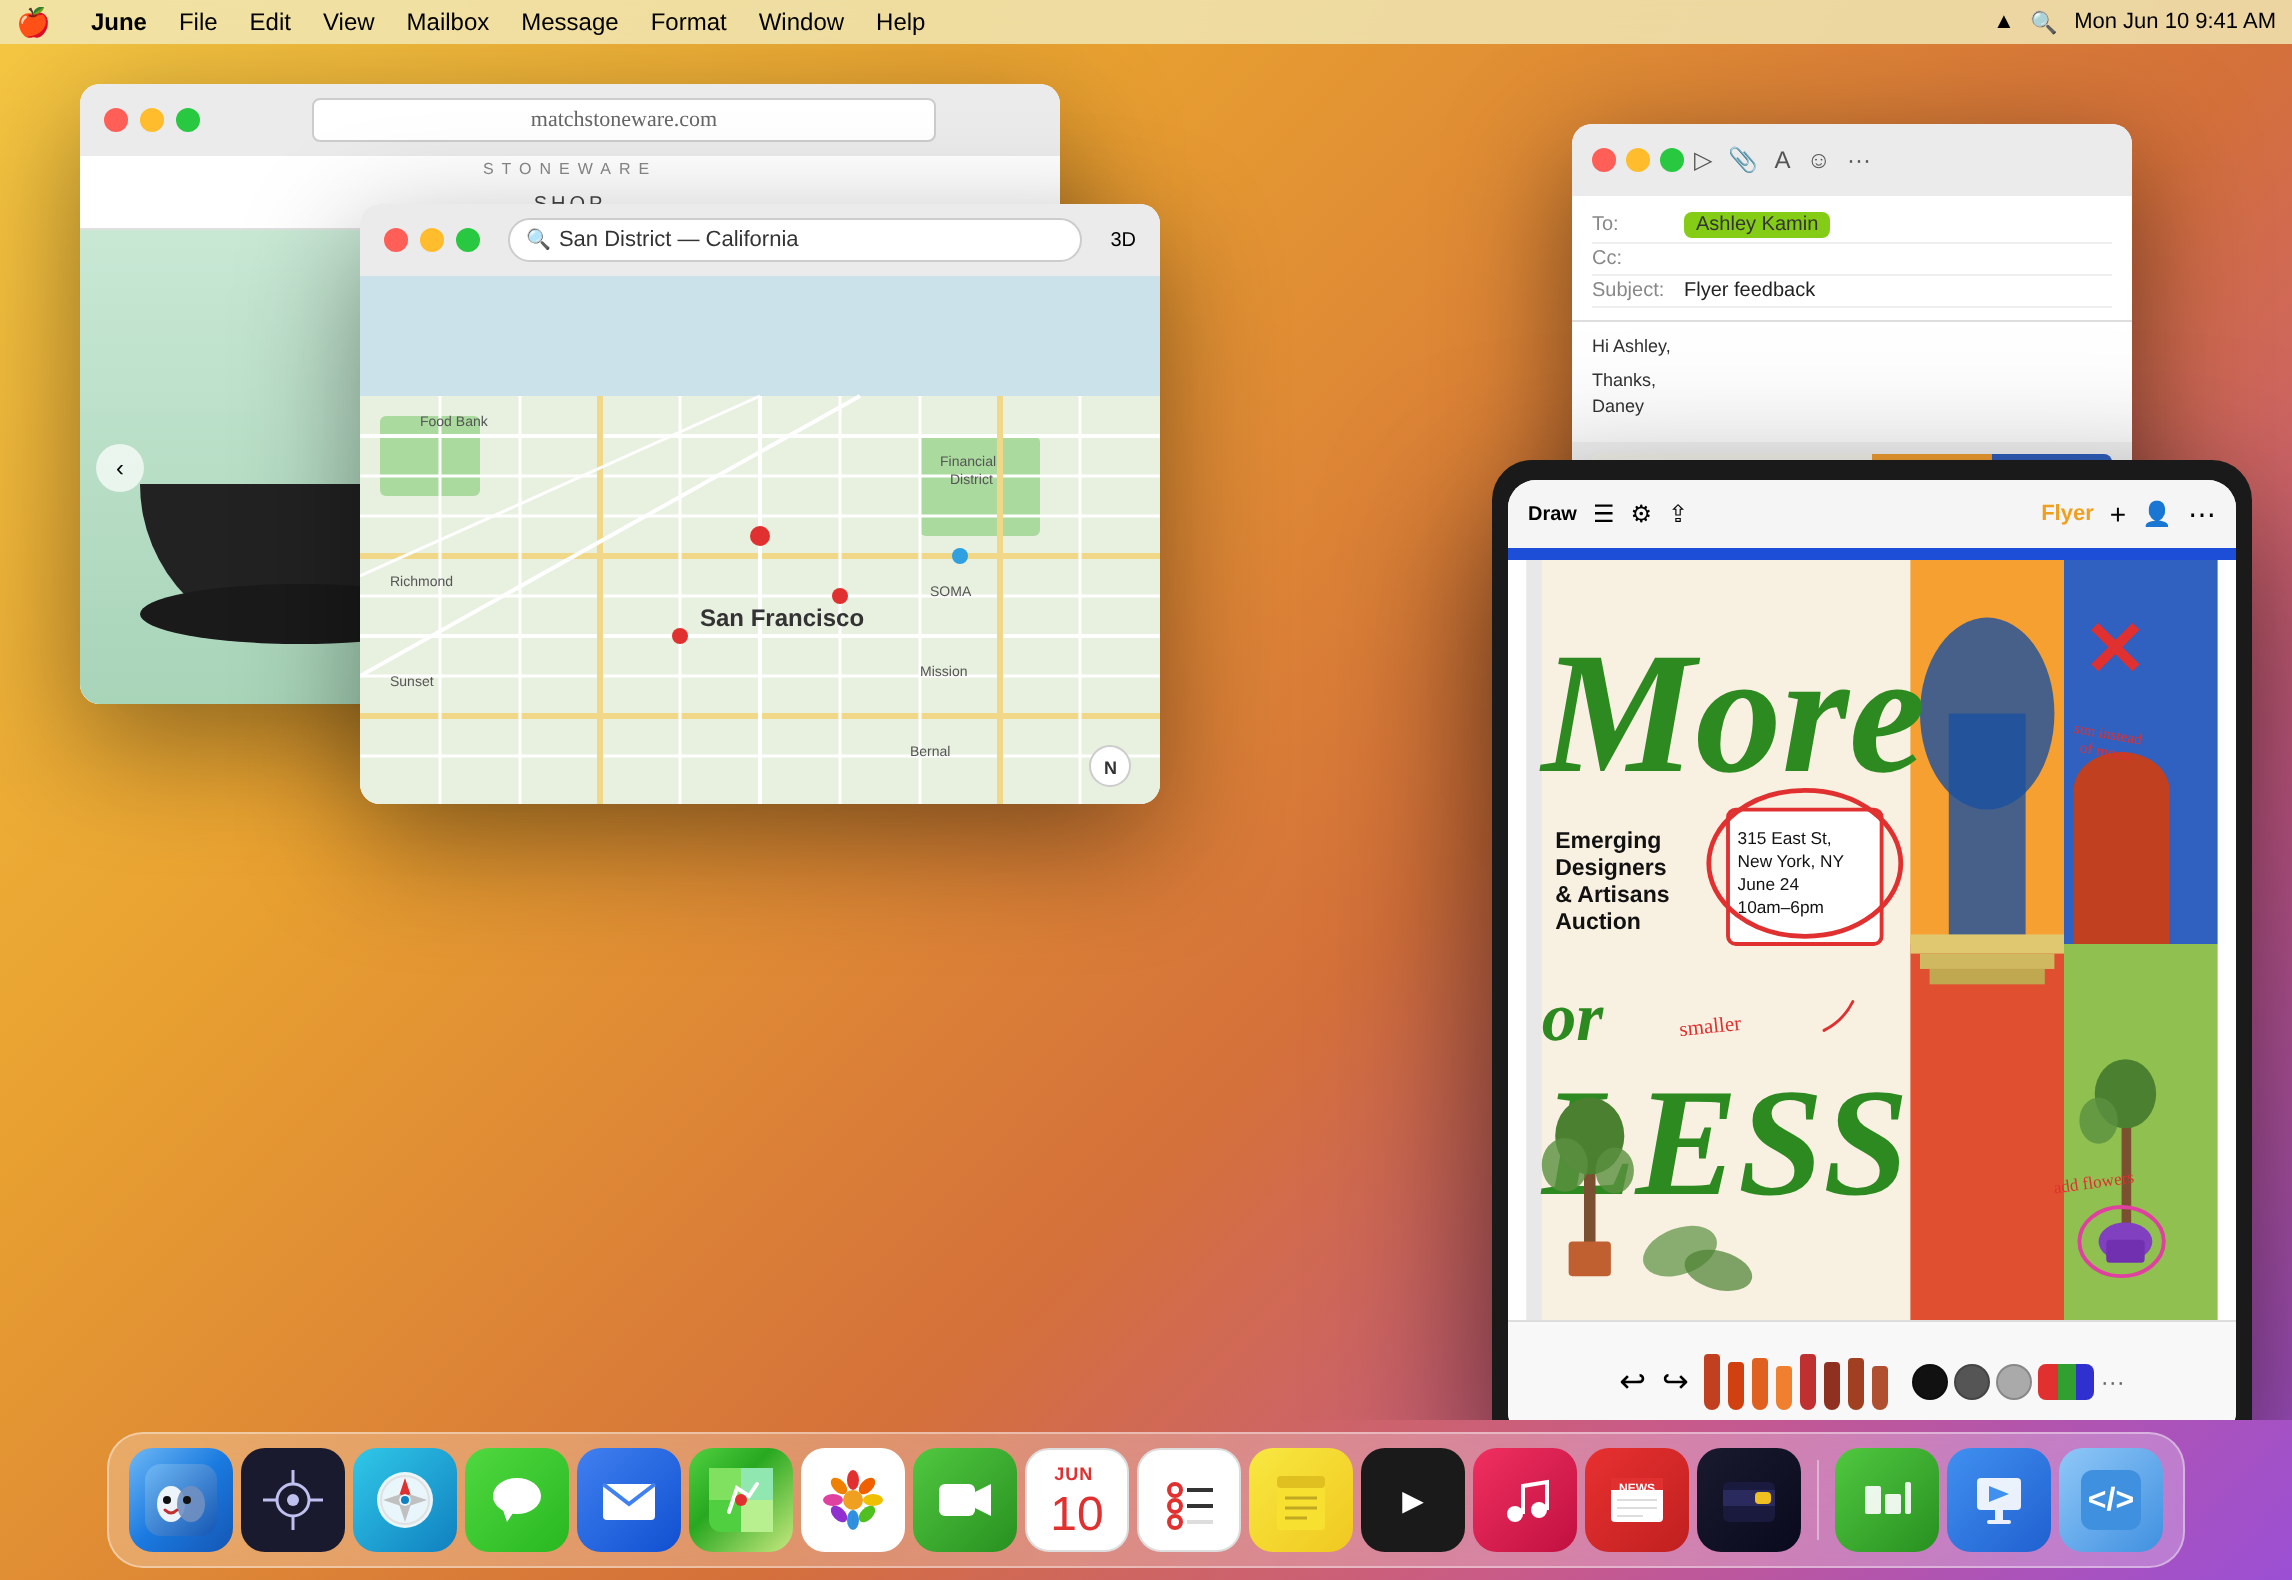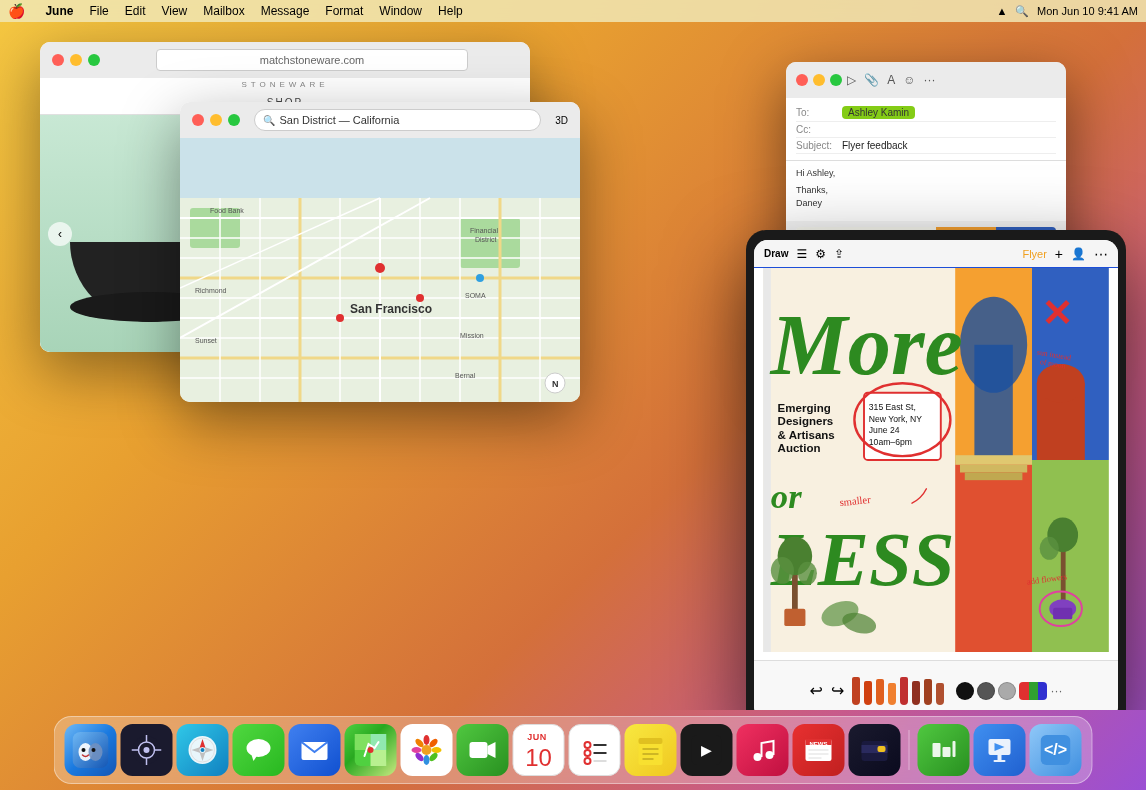--- a/index.html
+++ b/index.html
@@ -88,20 +88,21 @@
       height: 22px;
       background: #fff;
       border-radius: 4px;
       margin: 12px 50px;
       display: flex;
       align-items: center;
       justify-content: center;
       font-size: 11px;
       color: #666;
       border: 1px solid #ccc;
+      font-family: Liberation Serif, serif;
     }
     .safari-content {
       background: #fff;
       height: calc(100% - 36px);
       display: flex;
       flex-direction: column;
     }
     .safari-shop-nav {
       text-align: center;
       font-size: 10px;
@@ -234,23 +235,23 @@
       position: absolute;
       top: 10px;
       left: 8px;
       right: 8px;
       bottom: 10px;
       background: #fff;
       border-radius: 14px;
       overflow: hidden;
     }
     .ipad-toolbar {
-      height: 28px;
+      height: 40px;
       background: #f5f5f5;
-      border-bottom: 1px solid #1d4ed8;
+      border-bottom: 6px solid #1d4ed8;
       display: flex;
       align-items: center;
       padding: 0 10px;
       gap: 8px;
       font-size: 10px;
     }
     .ipad-toolbar-right {
       margin-left: auto;
       display: flex;
       align-items: center;
@@ -536,21 +537,21 @@
 
   <div class="ipad">
     <div class="ipad-screen">
 
       <div class="ipad-toolbar">
         <span style="font-size:10px; font-weight:600;">Draw</span>
         <span style="font-size:12px;">☰</span>
         <span style="font-size:12px;">⚙</span>
         <span style="font-size:12px;">⇪</span>
         <div class="ipad-toolbar-right">
-          <span style="font-size:11px; font-weight:400; color:#f0a020;">Flyer</span>
+          <span style="font-size:11px; font-weight:700; color:#f0a020;">Flyer</span>
           <span style="font-size:14px;">+</span>
           <span style="font-size:12px;">👤</span>
           <span style="font-size:14px;">⋯</span>
         </div>
       </div>
 
       <div class="ipad-flyer-content">
         <svg width="100%" height="100%" xmlns="http://www.w3.org/2000/svg" viewBox="0 0 360 400">
 
           <rect x="0" y="0" width="360" height="400" fill="#f8f0e0"></rect>

